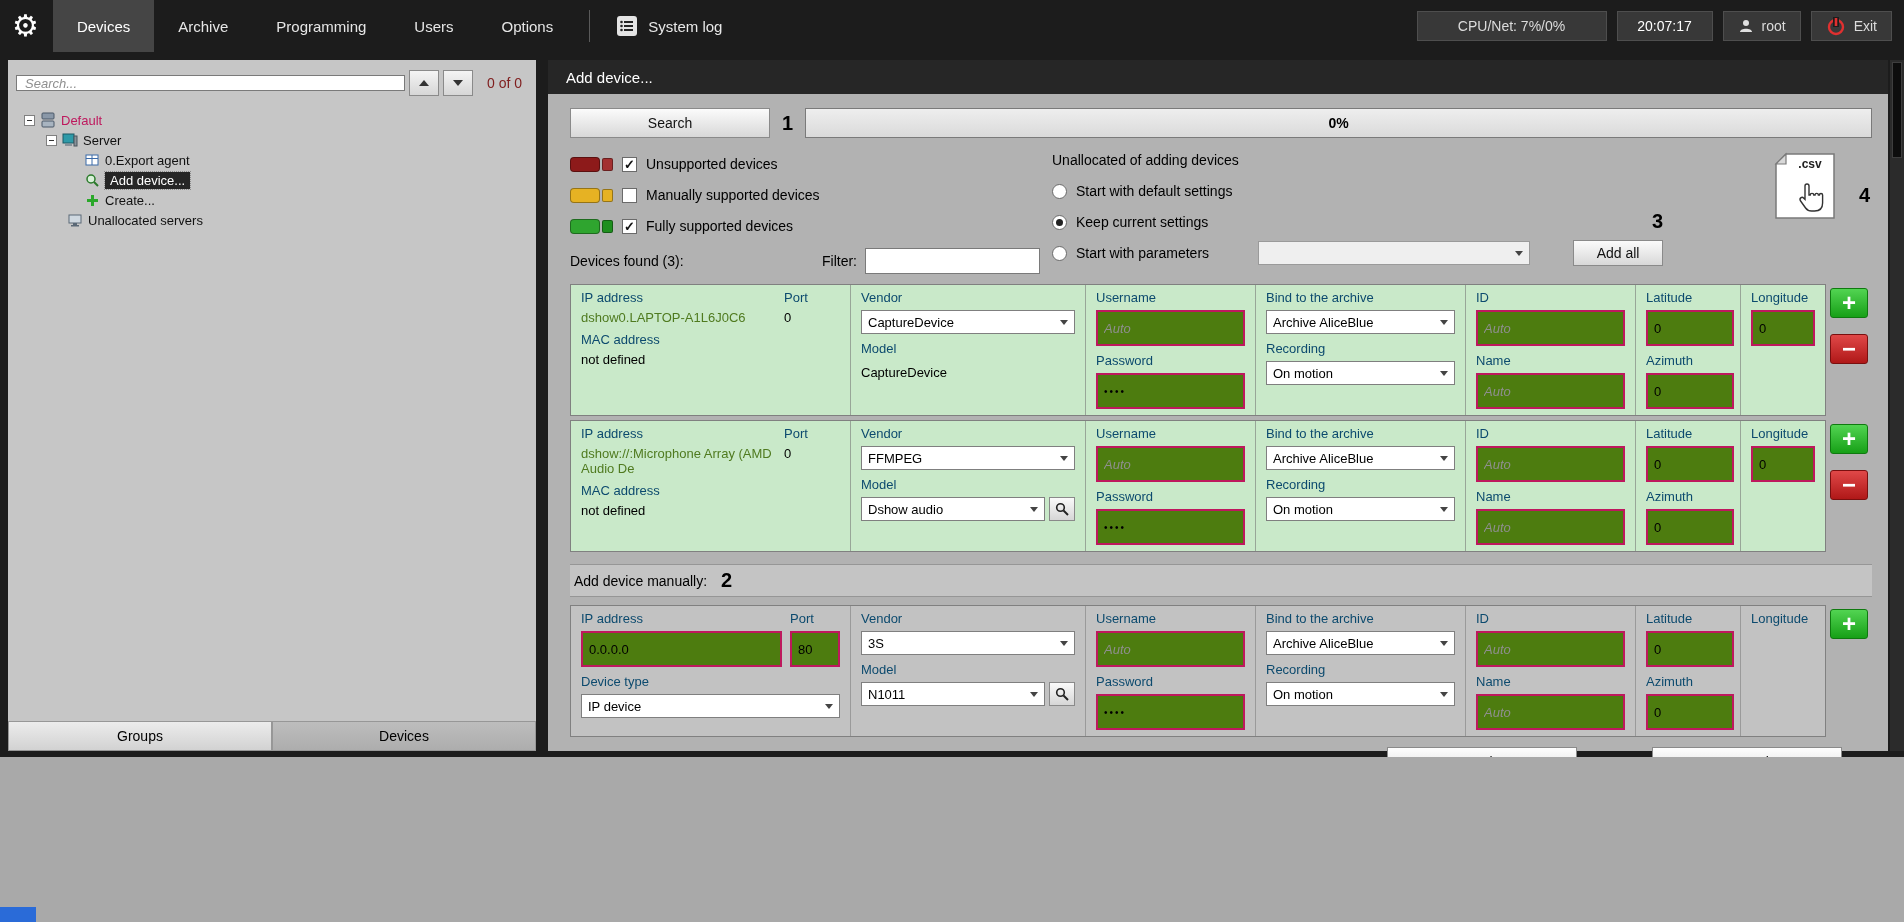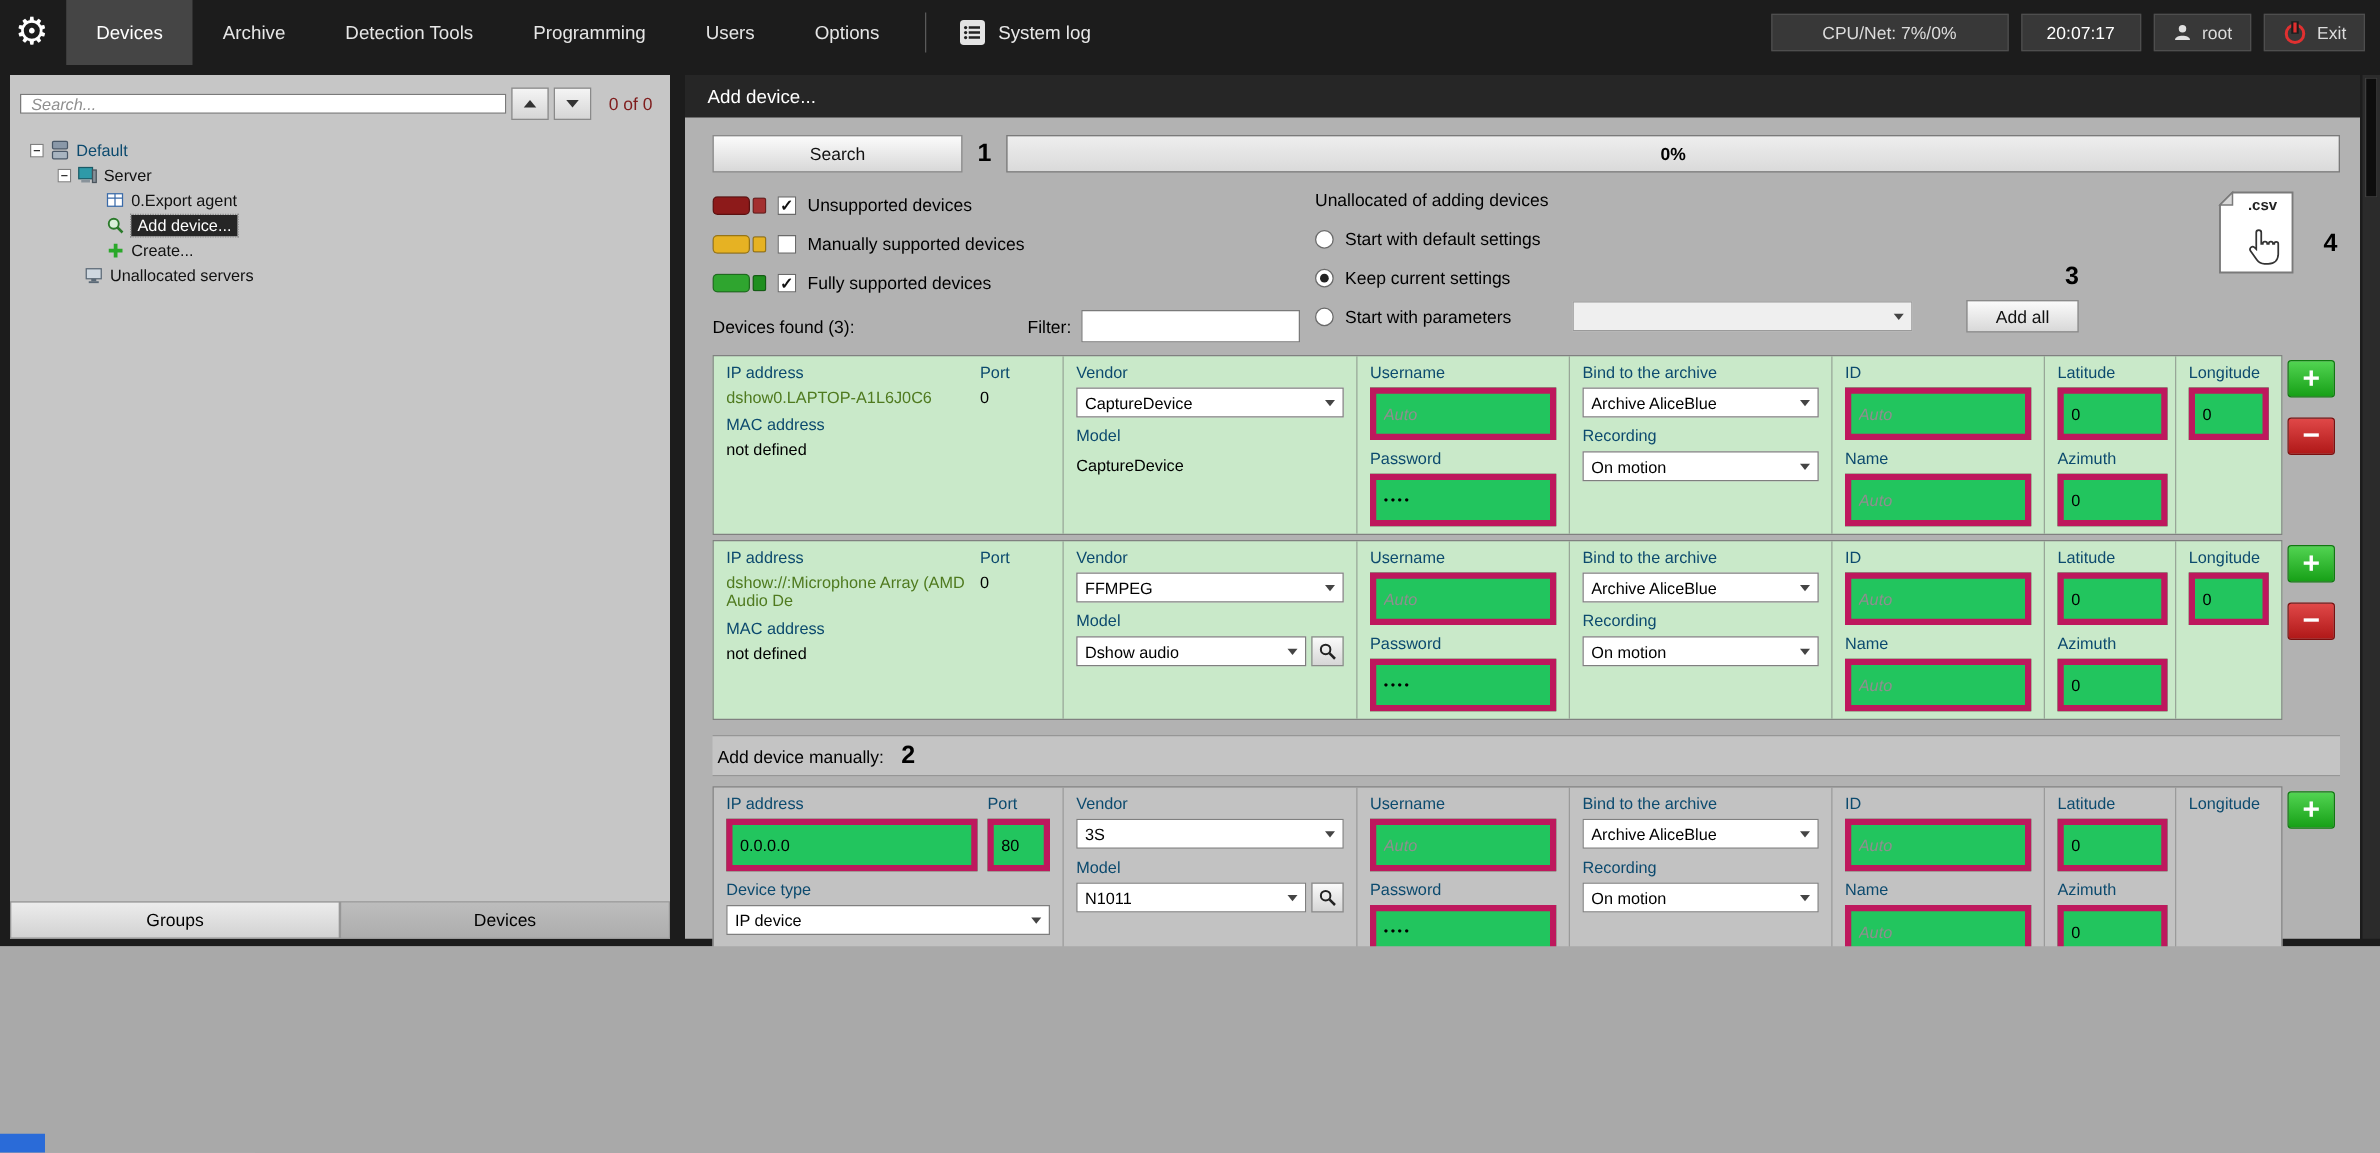--- a/index.html
+++ b/index.html
@@ -36,21 +36,21 @@
 
   .tree{flex:1;padding:8px 4px;font-size:13px;color:#111;overflow:hidden;}
   .tnode{display:flex;align-items:center;height:20px;gap:5px;}
   .lvl0{padding-left:12px}.lvl1{padding-left:34px}.lvl2{padding-left:72px}
   .expander{width:11px;height:11px;border:1px solid #808080;background:#fff;flex:none;
     display:flex;align-items:center;justify-content:center;}
   .expander::after{content:"";width:5px;height:1px;background:#333;}
   .spacer16{width:16px;flex:none;}
   .ticon{width:16px;height:16px;flex:none;}
   .tnode .tlabel{white-space:nowrap;}
-  .tlabel.dim{color:#0c4a6e;}
+  .tlabel.dim{color:#be185d;}
   .tnode.selected .tlabel{background:#262626;color:#fff;padding:1px 5px;outline:1px dotted #8a8a8a;}
 
   .left-tabs{display:flex;height:30px;}
   .ltab{flex:1;display:flex;align-items:center;justify-content:center;font-size:14px;
     background:linear-gradient(#ececec,#d2d2d2);border:1px solid #979797;text-align:center;}
   .ltab.active{background:linear-gradient(#bdbdbd,#adadad);}
 
   
   .main-panel{flex:1;min-width:0;background:#b2b2b2;display:flex;flex-direction:column;}
   .main-header{height:34px;background:#262626;color:#fff;display:flex;align-items:center;
@@ -105,21 +105,21 @@
   .cell{padding:5px 10px 6px 10px;border-right:1px solid #98a698;min-height:108px;min-width:0;}
   .dev-row.gray .cell{border-right-color:#9a9a9a;}
   .cell:last-child{border-right:none;}
   .lbl{font-size:13px;line-height:16px;margin-bottom:4px;color:#0c4a6e;}
   .mt{margin-top:7px;}
   .c1-grid{display:grid;grid-template-columns:1fr 56px;column-gap:6px;}
   .mc1-grid{display:grid;grid-template-columns:1fr 50px;column-gap:8px;}
   .ip-val{font-size:13px;color:#4f7a1f;line-height:15px;word-break:break-all;max-height:46px;overflow:hidden;}
   .pv{font-size:13px;}
   .mac-val{font-size:13px;}
-  .tinput{width:100%;height:24px;border:5px solid #be185d;padding:16px 6px;font-size:13px;font-family:inherit;background:#22c55e;}
+  .tinput{width:100%;height:24px;border:2px solid #be185d;padding:16px 6px;font-size:13px;font-family:inherit;background:#4d7c0f;}
   .pw{font-size:10px;letter-spacing:2px;}
   .num{width:88px;}
   .w205{width:205px;}
   .select{height:24px;background:#fff;border:1px solid #7f7f7f;display:flex;align-items:center;
     justify-content:space-between;padding:0 6px;font-size:13px;min-width:0;width:100%;}
   .select .txt{overflow:hidden;white-space:nowrap;text-overflow:ellipsis;}
   .darr{width:0;height:0;border-left:4px solid transparent;border-right:4px solid transparent;
     border-top:5px solid #444;margin-left:6px;flex:none;}
   .model-row{display:flex;align-items:center;}
   .mag-btn{width:26px;height:24px;margin-left:4px;flex:none;background:linear-gradient(#fafafa,#d6d6d6);
@@ -145,21 +145,20 @@
 </style>
 </head>
 <body>
 
 <div class="app">
 
   <div class="topbar">
     <span class="gear">⚙</span>
     <div class="tab active">Devices</div>
     <div class="tab">Archive</div>
-    <div class="tab">Detection Tools</div>
     <div class="tab">Programming</div>
     <div class="tab">Users</div>
     <div class="tab">Options</div>
     <div class="tsep"></div>
     <div class="syslog">
       <svg class="slog" width="22" height="22">
         <rect x="1" y="1" width="20" height="20" rx="3" fill="#e4e4e4"></rect>
         <circle cx="5.5" cy="7" r="1.3" fill="#222"></circle>
           <rect x="8" y="6" width="9" height="2" fill="#222"></rect>
         <circle cx="5.5" cy="11" r="1.3" fill="#222"></circle>

